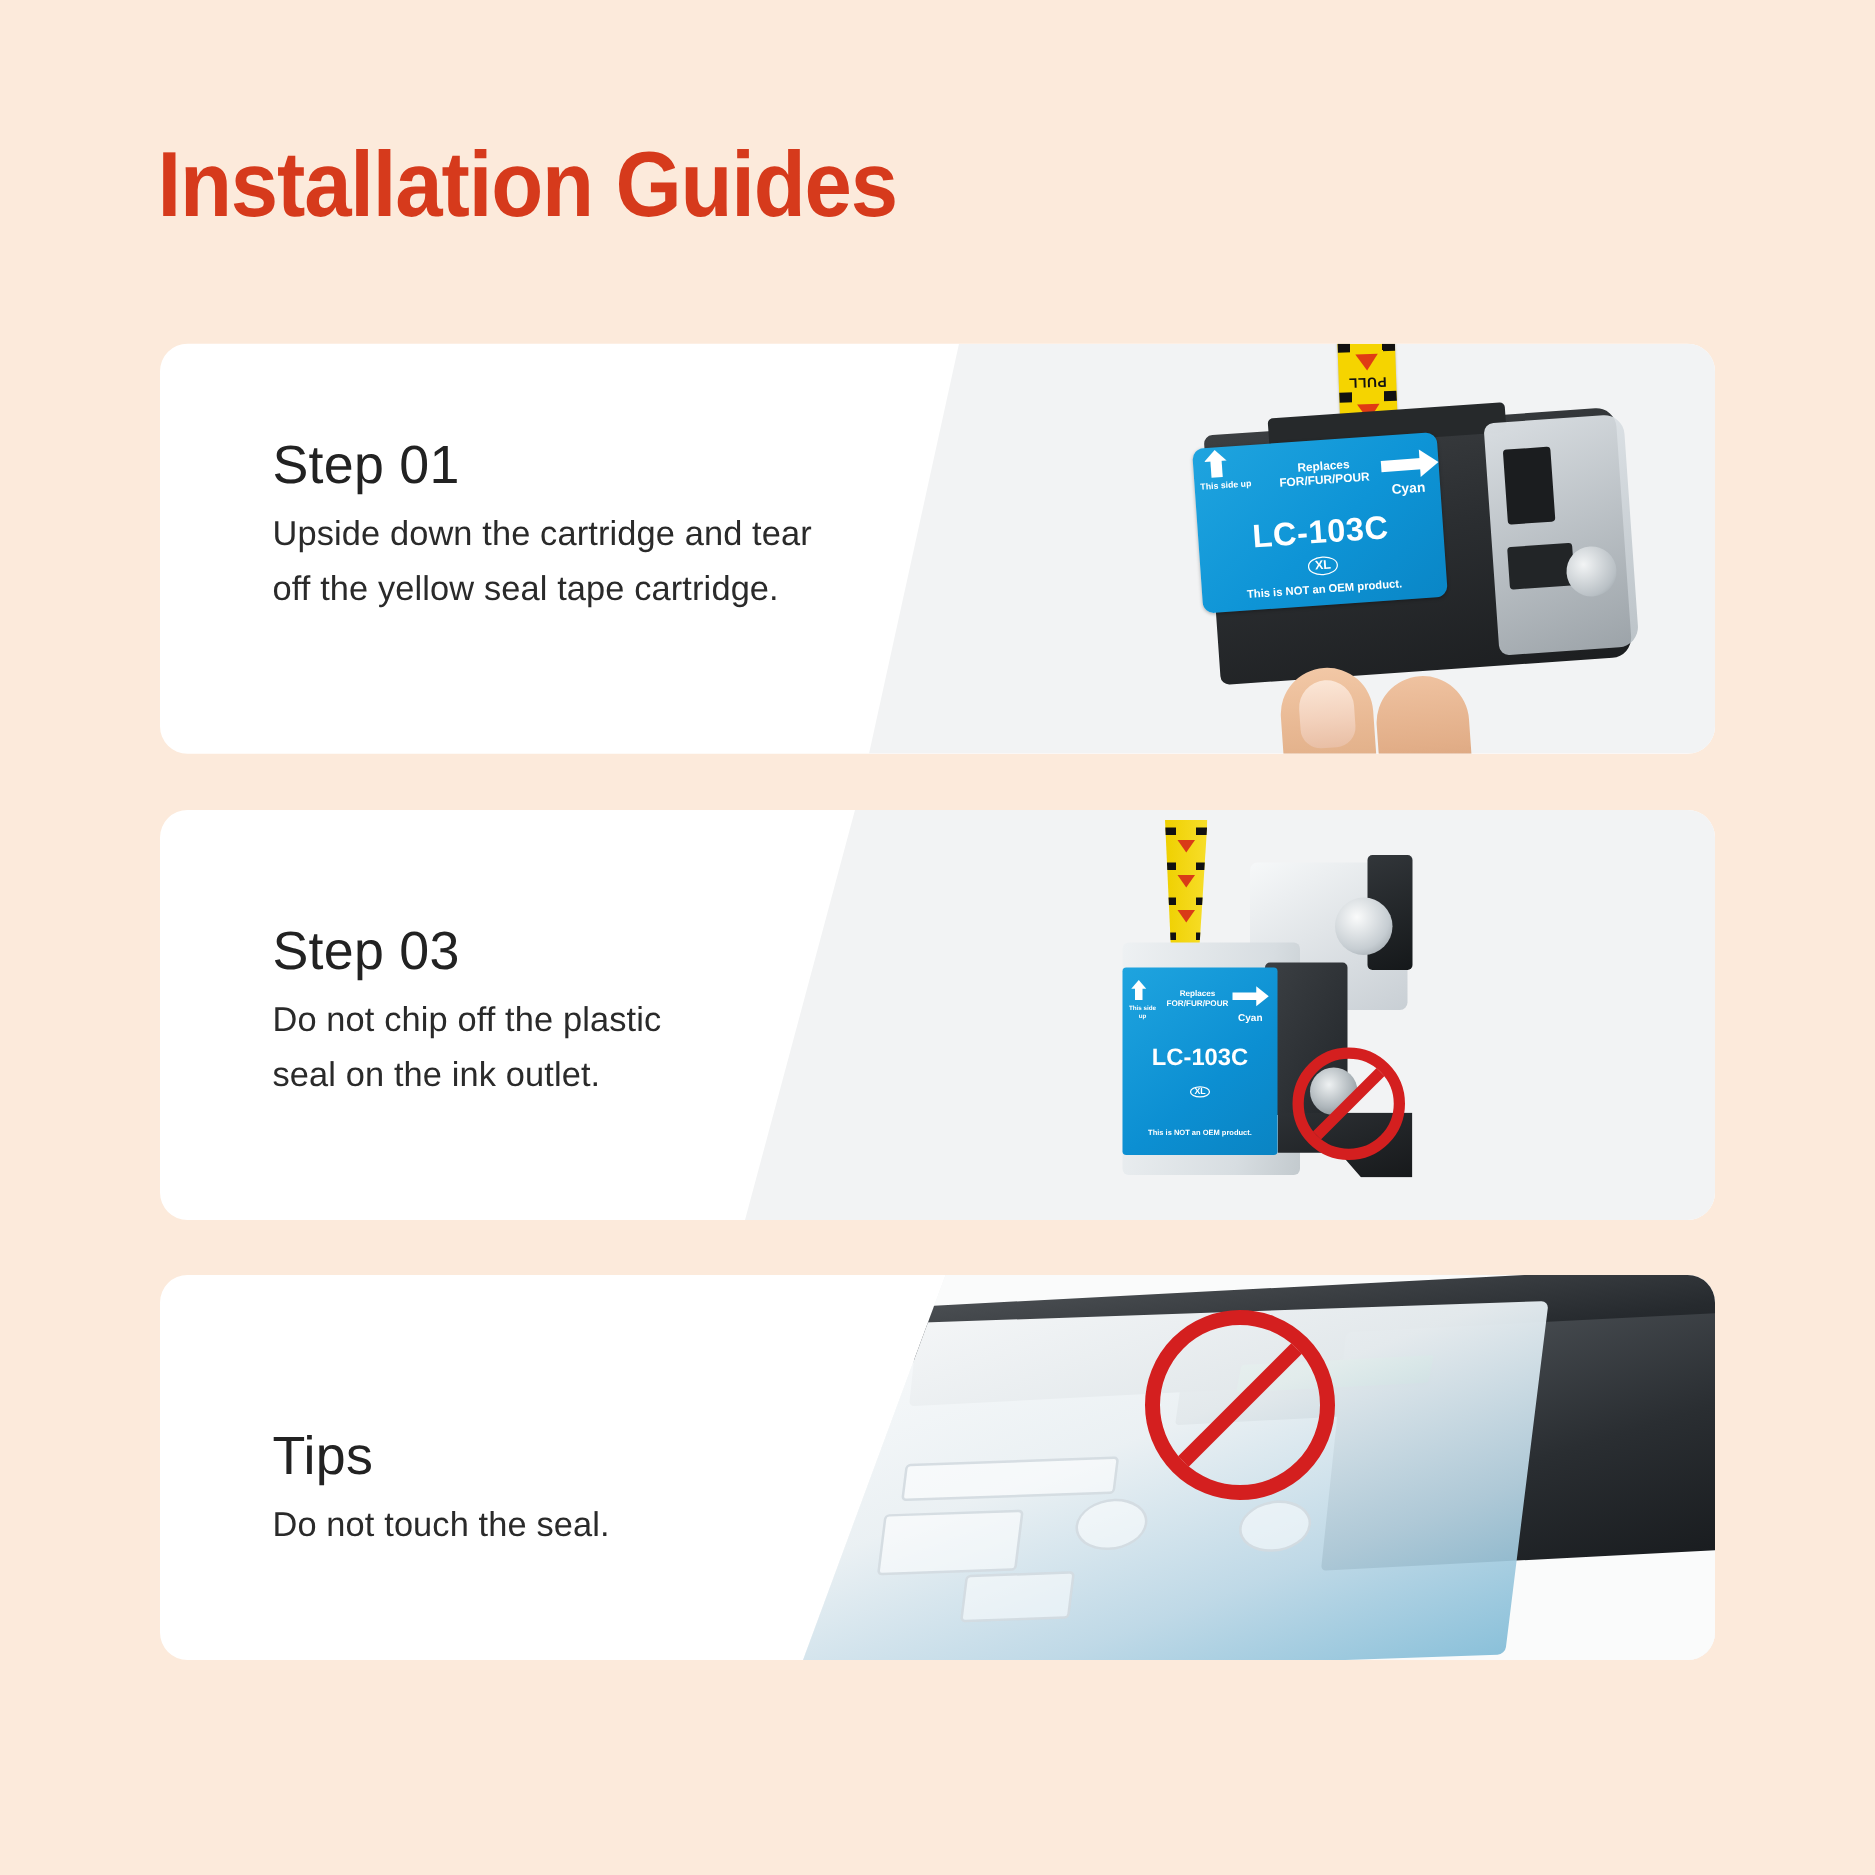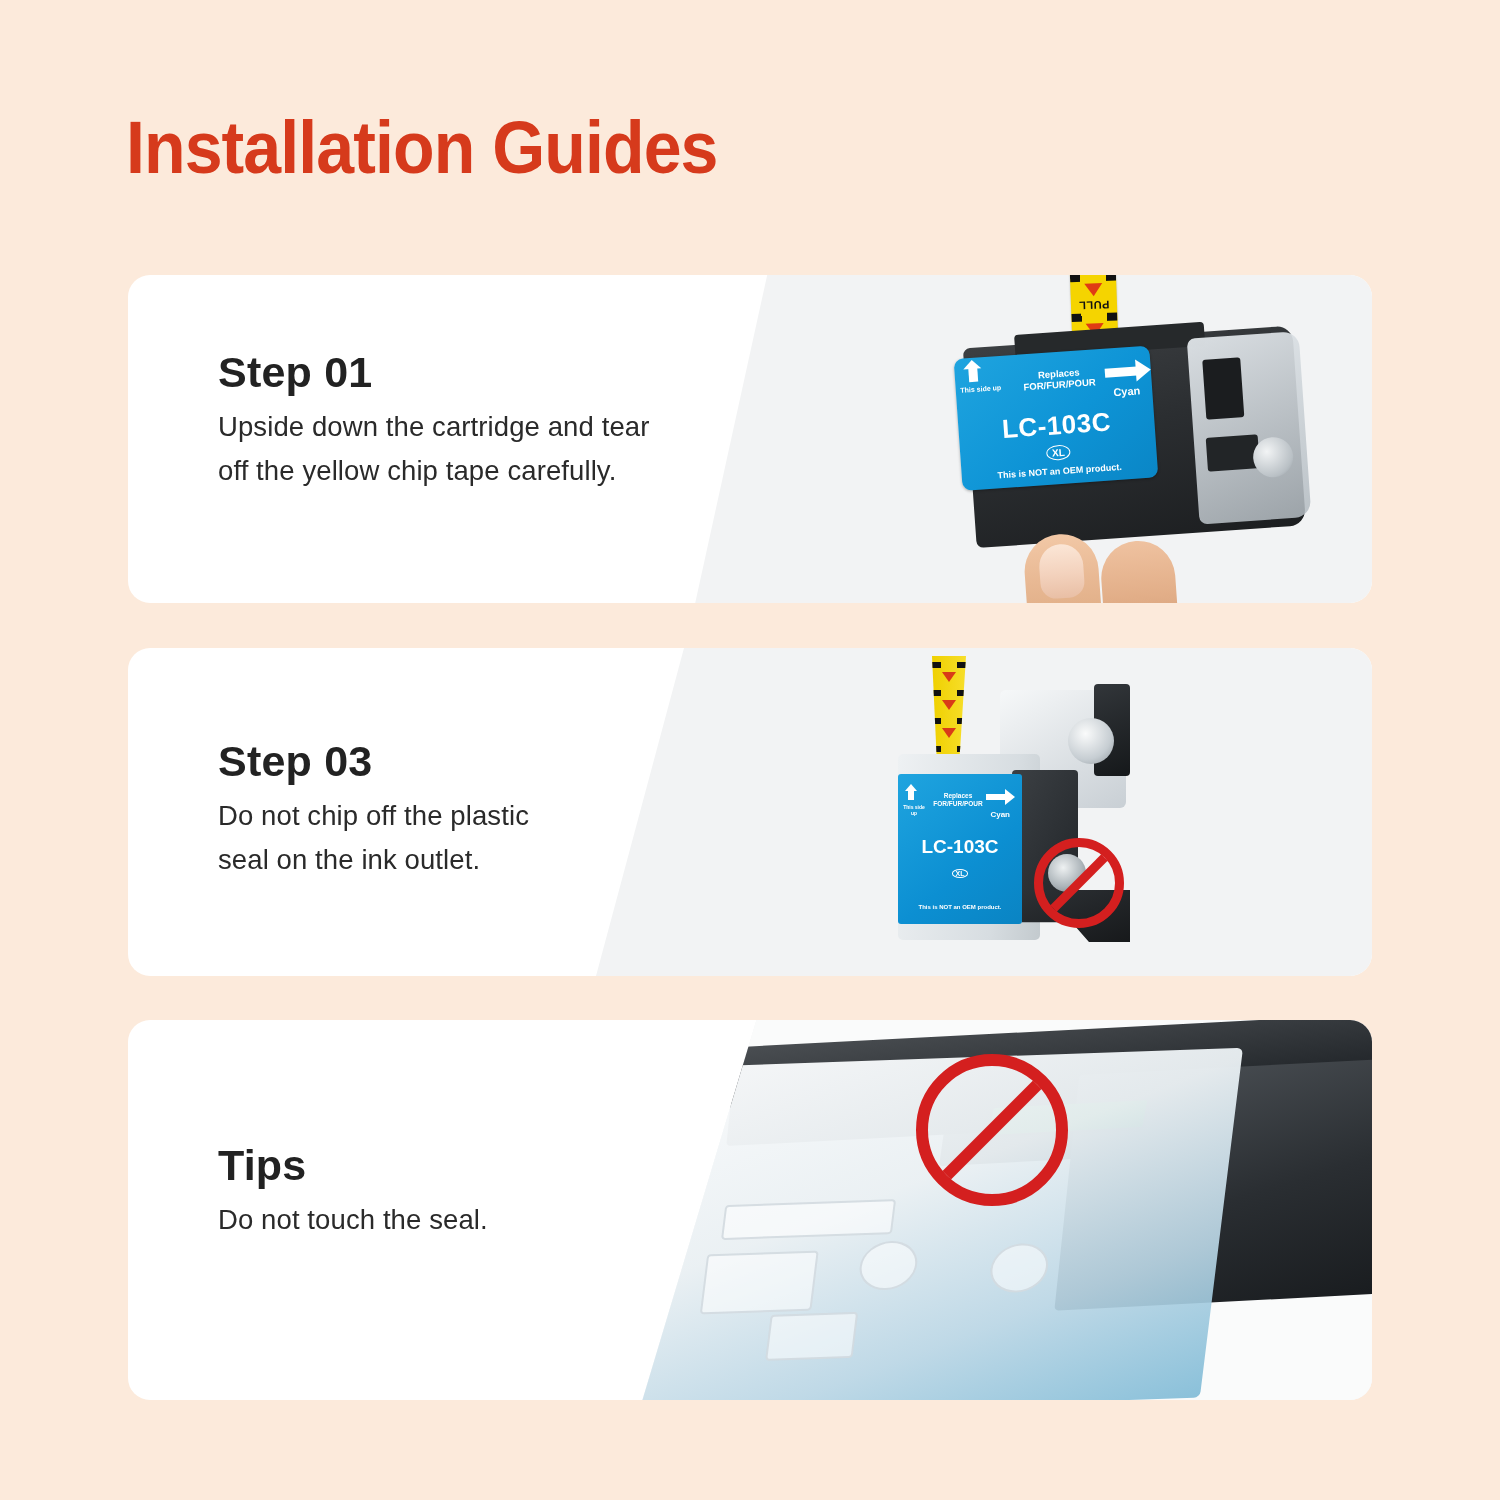--- a/index.html
+++ b/index.html
@@ -27,29 +27,29 @@
   
   .card{
     position:absolute;
     left:128px;width:1244px;
     background:#FFFFFF;
     border-radius:22px;
     overflow:hidden;
   }
   #card-1{top:275px;height:328px;}
   #card-2{top:648px;height:328px;}
-  #card-3{top:1020px;height:380px;}
+  #card-3{top:1020px;height:308px;}
 
   .card-text{
     position:absolute;left:90px;
     z-index:5;
   }
   .step-heading{
     font-size:43px;line-height:50px;
-    font-weight:bold;
+    font-weight:normal;
     color:#222222;
     letter-spacing:.2px;
     margin:0 0 8px 0;
   }
   .step-body{
     font-size:27.5px;line-height:44px;
     color:#2a2a2a;
     margin:0;
     letter-spacing:.1px;
     white-space:pre-line;
@@ -392,21 +392,21 @@
             </div>
           <div class="finger f2"></div>
         </div>
 
       </div>
     </div>
 
     <div class="card-text">
       <div class="step-heading">Step 01</div>
       <div class="step-body">Upside down the cartridge and tear
-off the yellow chip tape carefully.</div>
+off the yellow seal tape cartridge.</div>
     </div>
   </div>
 
   <div class="card" id="card-2">
 
     <div class="photo" id="photo-2">
       <div class="photo-bg"></div>
 
       <div class="cart2">
 

